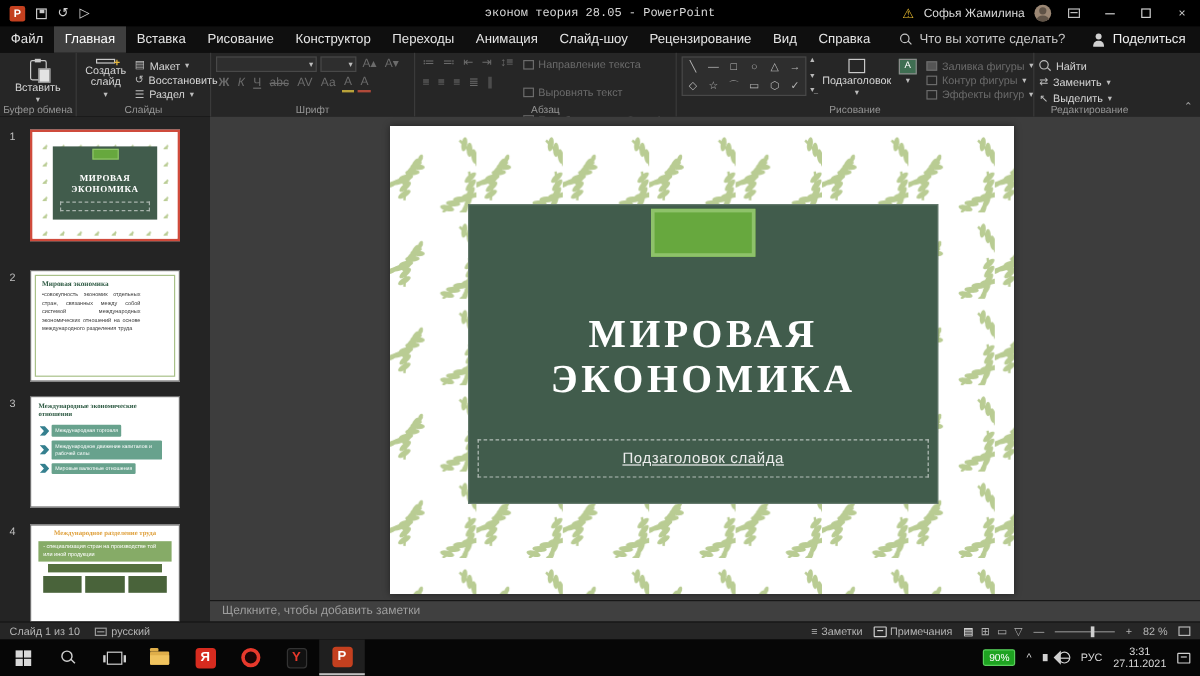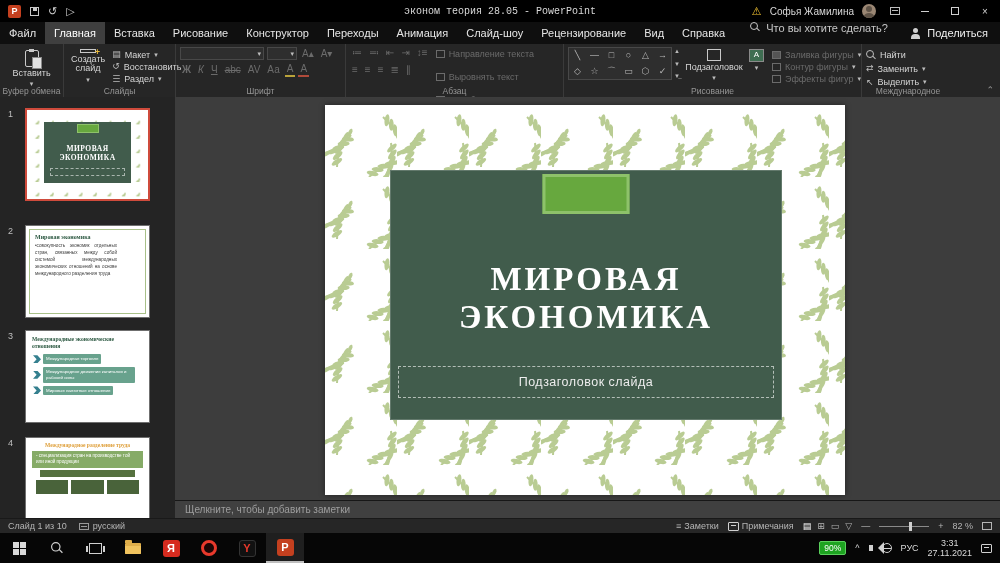--- a/index.html
+++ b/index.html
@@ -26,21 +26,21 @@
   .icon-min { width:8px; height:1px; background:#cfcfcf; display:inline-block; }
   .icon-max { width:8px; height:8px; border:1px solid #cfcfcf; display:inline-block; }
   .icon-ribopt { width:10px; height:8px; border:1px solid #bdbdbd; display:inline-block; position:relative; }
   .icon-ribopt::after { content:""; position:absolute; left:1px; top:2px; width:6px; height:1px; background:#bdbdbd; }
 
   
   .tabsrow { position:absolute; left:0; top:22px; right:0; height:22px; background:#0f0f0f;
     display:flex; align-items:stretch; font-size:11px; color:#e6e6e6; }
   .tab { display:flex; align-items:center; padding:0 9px; cursor:default; white-space:nowrap; }
   .tab.active { background:#3f3f3f; color:#fff; }
-  .tabsearch { display:flex; gap:6px; margin-left:16px; color:#c6c6c6; }
+  .tabsearch { display:flex; align-items:center; gap:6px; margin-left:16px; color:#c6c6c6; }
   .mag { position:relative; width:10px; height:10px; display:inline-block; }
   .mag::before { content:""; position:absolute; left:0; top:0; width:6px; height:6px; border:1.3px solid currentColor; border-radius:50%; }
   .mag::after { content:""; position:absolute; left:6px; top:7px; width:4px; height:1.3px; background:currentColor; transform:rotate(45deg); }
   .share { margin-left:auto; display:flex; align-items:center; gap:6px; padding:0 12px; color:#efefef; }
   .person { width:11px; height:11px; position:relative; display:inline-block; }
   .person::before { content:""; position:absolute; left:3px; top:0; width:5px; height:5px; border-radius:50%; background:#d0d0d0; }
   .person::after { content:""; position:absolute; left:1px; top:6px; width:9px; height:5px; border-radius:4px 4px 0 0; background:#d0d0d0; }
 
   
   .ribbon { position:absolute; left:0; top:44px; right:0; height:53px; background:#262626; display:flex; }
@@ -95,21 +95,21 @@
   .t4-boxes > div { flex:1; height:14px; background:#49633a; }
 
   .editarea { position:absolute; left:175px; top:97px; right:0; height:403px; background:#3d3d3d; }
   .canvas { position:absolute; left:150px; top:8px; width:520px; height:390px; background:#fff; box-shadow:0 0 6px rgba(0,0,0,.45); }
   .canvas svg.bgpat { position:absolute; inset:0; }
   .green-panel { position:absolute; left:65px; top:65px; width:392px; height:250px; background:#415c4c; box-shadow:inset 0 0 0 1px rgba(255,255,255,.18); }
   .green-rect { position:absolute; left:50%; transform:translateX(-50%); top:4px; width:87px; height:40px; background:#67a83e; border:3px solid #8ec26a; }
   .slide-title { position:absolute; left:0; right:0; top:90px; text-align:center; color:#fff;
     font-family:"Liberation Serif","DejaVu Serif",serif; font-weight:bold; font-size:33px; line-height:38px; letter-spacing:3px; }
   .subtitle-box { position:absolute; left:8px; right:8px; top:196px; height:32px; border:1px dashed rgba(255,255,255,.6);
-    display:flex; align-items:center; justify-content:center; color:#ededed; font-size:12.5px; letter-spacing:.5px; }
+    display:flex; align-items:center; justify-content:center; color:#ededed; font-size:12.5px; letter-spacing:.5px;text-decoration:underline; }
 
   .notesbar { position:absolute; left:175px; right:0; top:500px; height:18px; background:#404040; border-top:1px solid #171717;
     display:flex; align-items:center; padding-left:10px; font-size:10px; color:#9d9d9d; }
 
   
   .statusbar { position:absolute; left:0; right:0; top:518px; height:15px; background:#262626; border-top:1px solid #191919;
     display:flex; align-items:center; font-size:9px; color:#b5b5b5; padding:0 8px; gap:12px; }
   .sb-right { margin-left:auto; display:flex; align-items:center; gap:9px; }
   .sb-ic { font-size:9px; color:#b5b5b5; }
   .viewbtns { display:flex; gap:6px; font-size:9px; }
@@ -385,21 +385,21 @@
             <span class="gly10">⇄</span>
             <span>Заменить</span>
             <span class="caret">▾</span>
           </div>
         <div class="srow">
             <span class="gly10">↖</span>
             <span>Выделить</span>
             <span class="caret">▾</span>
           </div>
       </div>
-      <div class="rcaption">Международное</div>
+      <div class="rcaption">Редактирование</div>
     </div>
 
     <span class="collapse">⌃</span>
   </div>
 
   <div class="thumbpanel">
 
     <div class="thumbwrap" style="top:11px">
       <span class="slnum">1</span>
       <div class="thumb sel">

